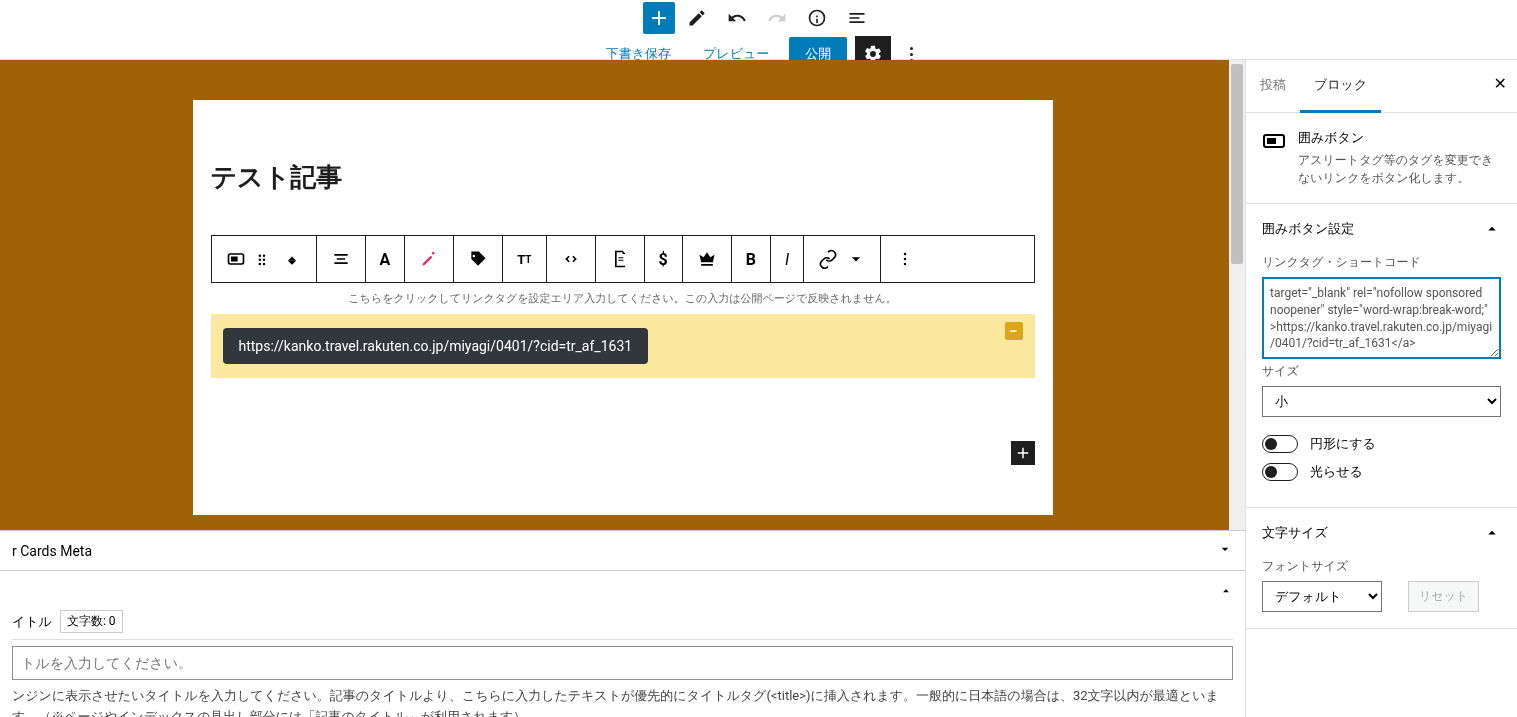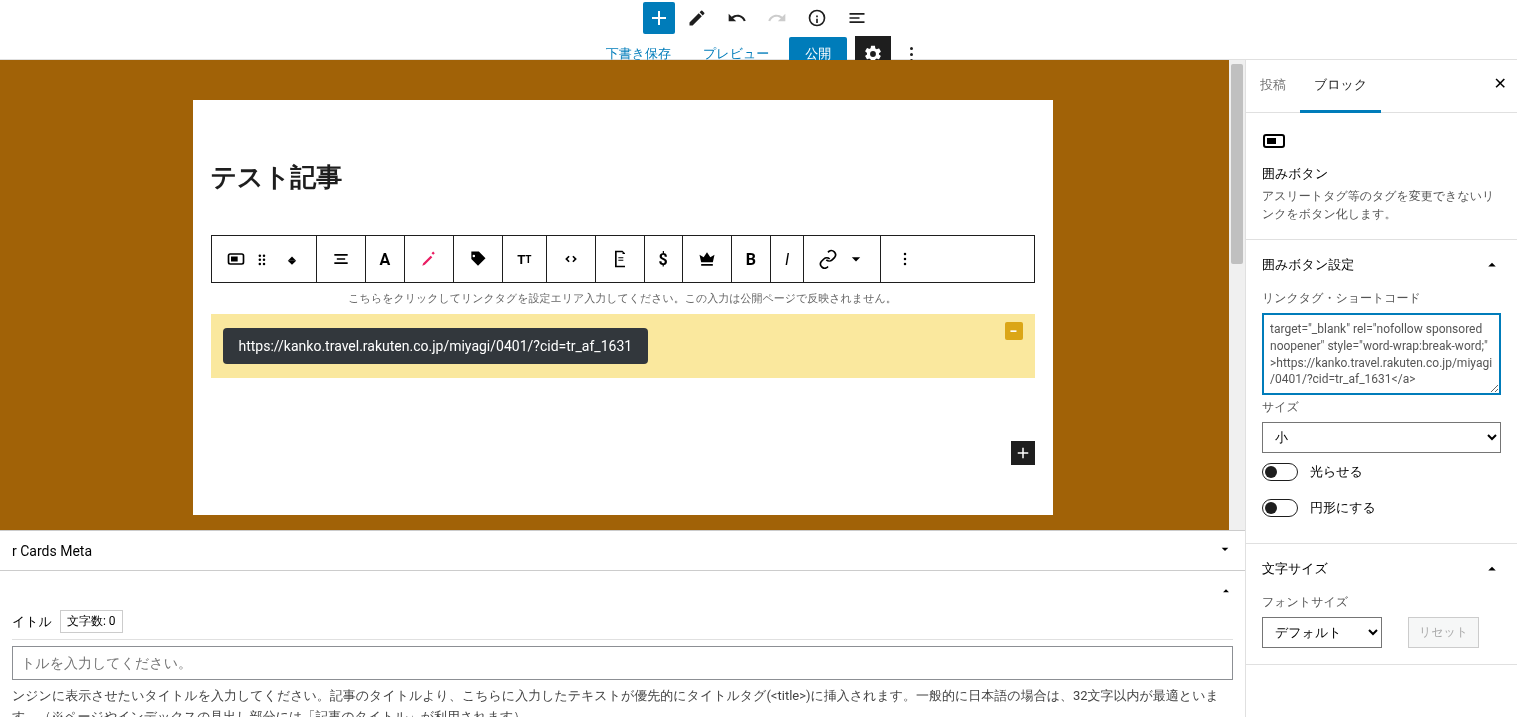--- a/index.html
+++ b/index.html
@@ -46,21 +46,21 @@
 .meta-row .count { border: 1px solid #ccc; padding: 2px 6px; font-size: 12px; }
 .meta-input { width: 100%; padding: 8px; border: 1px solid #8c8f94; font-size: 14px; margin-bottom: 6px; }
 .meta-desc { font-size: 13px; color: #444; line-height: 1.6; }
 
 .sidebar { width: 272px; border-left: 1px solid #e0e0e0; background: #fff; overflow-y: auto; }
 .sb-tabs { display: flex; border-bottom: 1px solid #e0e0e0; position: relative; }
 .sb-tab { padding: 16px 14px; font-size: 13px; color: #757575; cursor: pointer; }
 .sb-tab.active { color: #1e1e1e; border-bottom: 3px solid #007cba; margin-bottom: -1px; }
 .sb-close { position: absolute; right: 10px; top: 14px; cursor: pointer; font-size: 16px; }
 
-.sb-block-info { padding: 16px; display: flex; gap: 12px; font-size: 13px; border-bottom: 1px solid #e0e0e0; flex-direction: column; }
+.sb-block-info { padding: 16px; display: flex; gap: 12px; font-size: 13px; border-bottom: 1px solid #e0e0e0; }
 .sb-block-info .icon { flex-shrink: 0; width: 24px; height: 24px; }
 .sb-block-info .desc { color: #555; line-height: 1.5; margin-top: 4px; font-size: 12px; }
 
 .sb-panel { border-bottom: 1px solid #e0e0e0; }
 .sb-panel-h { display: flex; justify-content: space-between; align-items: center; padding: 16px; font-size: 13px; font-weight: 500; cursor: pointer; }
 .sb-panel-body { padding: 0 16px 16px 16px; }
 .sb-label { font-size: 12px; color: #555; margin-bottom: 6px; display: block; }
 .sb-textarea { width: 100%; border: 2px solid #007cba; padding: 6px; font-size: 12px; color: #555; resize: vertical; height: 82px; overflow-y: scroll; font-family: inherit; line-height: 1.4; }
 .sb-select { width: 100%; border: 1px solid #757575; padding: 6px 8px; font-size: 13px; background: #fff; }
 .sb-select-sm { width: 120px; border: 1px solid #757575; padding: 6px 8px; font-size: 13px; background: #fff; }
@@ -270,27 +270,27 @@
       </div>
       <div class="sb-panel-body">
         <label class="sb-label">リンクタグ・ショートコード</label>
         <textarea class="sb-textarea" style="">target="_blank" rel="nofollow sponsored noopener" style="word-wrap:break-word;" &gt;https://kanko.travel.rakuten.co.jp/miyagi/0401/?cid=tr_af_1631&lt;/a&gt;</textarea>
 
         <label class="sb-label" style="">サイズ</label>
         <select class="sb-select">
           <option>小</option>
         </select>
 
+        <div class="sb-toggle-row" style="margin-top:18px;">
+          <div class="sb-toggle"></div>
+          <span style="font-size:13px;">円形にする</span>
+        </div>
         <div class="sb-toggle-row">
           <div class="sb-toggle"></div>
           <span style="font-size:13px;">光らせる</span>
-        </div>
-        <div class="sb-toggle-row" style="margin-top:18px;">
-          <div class="sb-toggle"></div>
-          <span style="font-size:13px;">円形にする</span>
         </div>
       </div>
     </div>
 
     <div class="sb-panel">
       <div class="sb-panel-h">
         <span>文字サイズ</span>
         <svg viewBox="0 0 24 24" width="18">
             <path d="M7 14l5-5 5 5z"></path>
           </svg>

